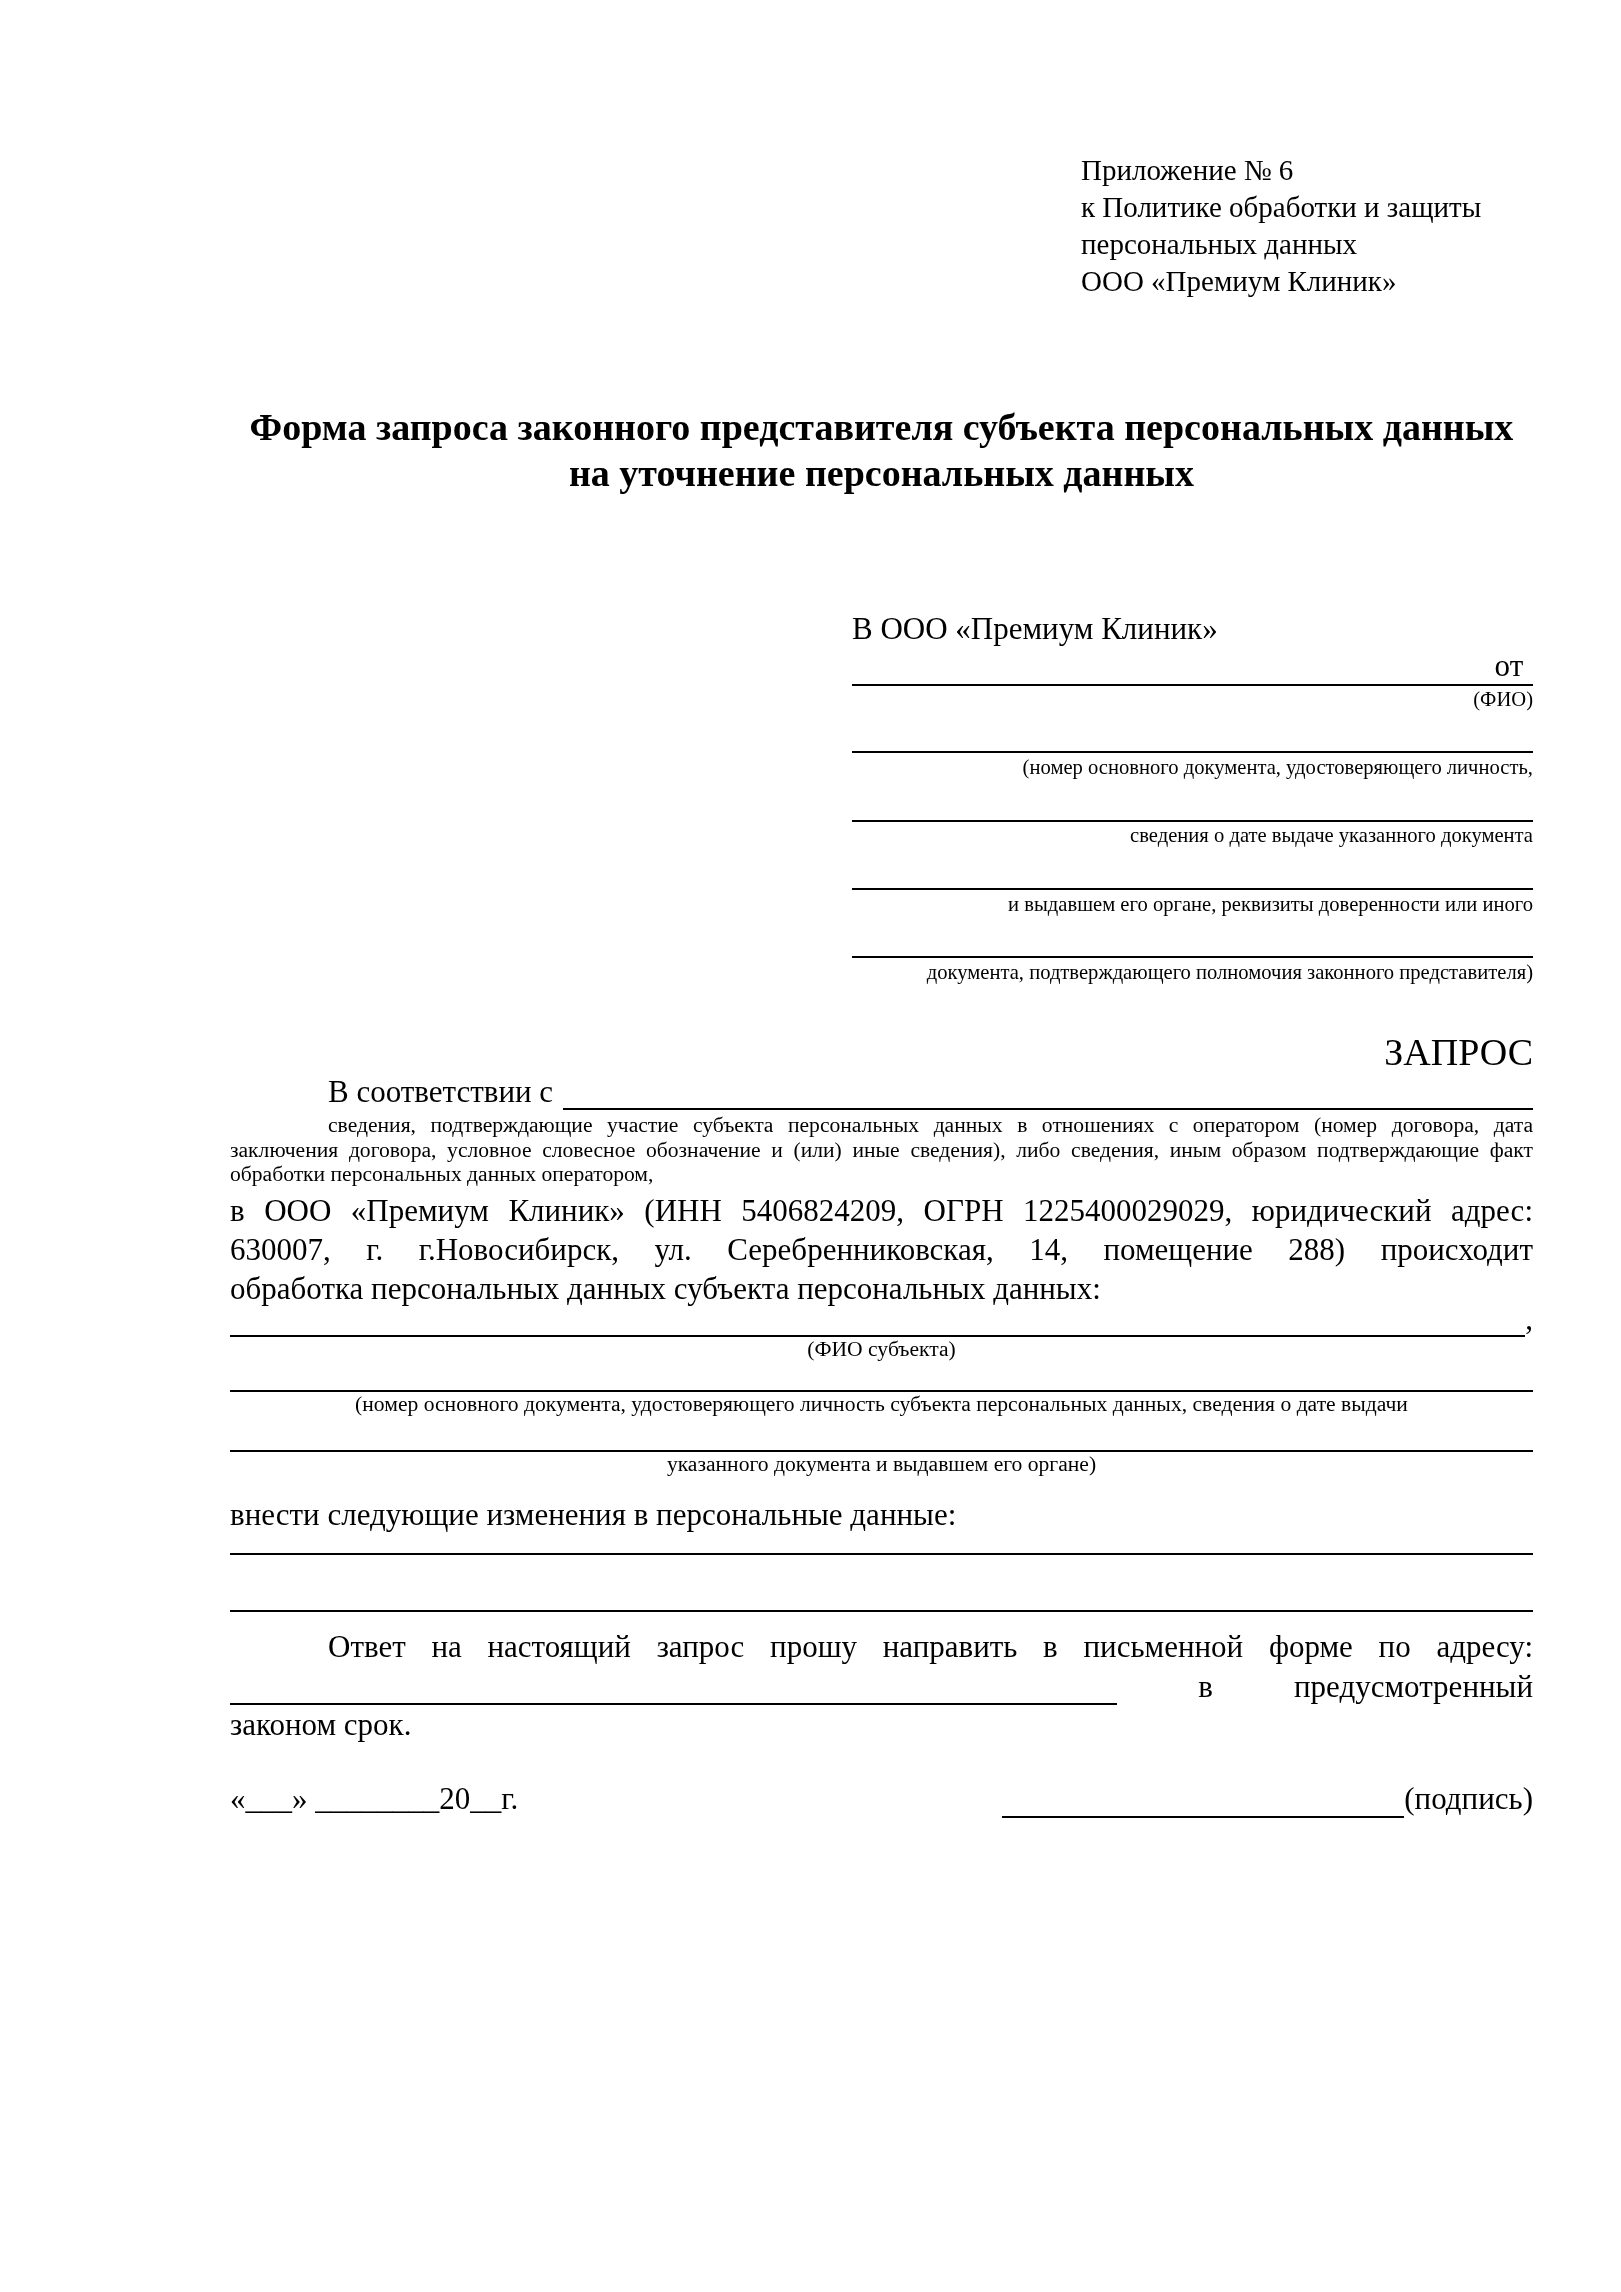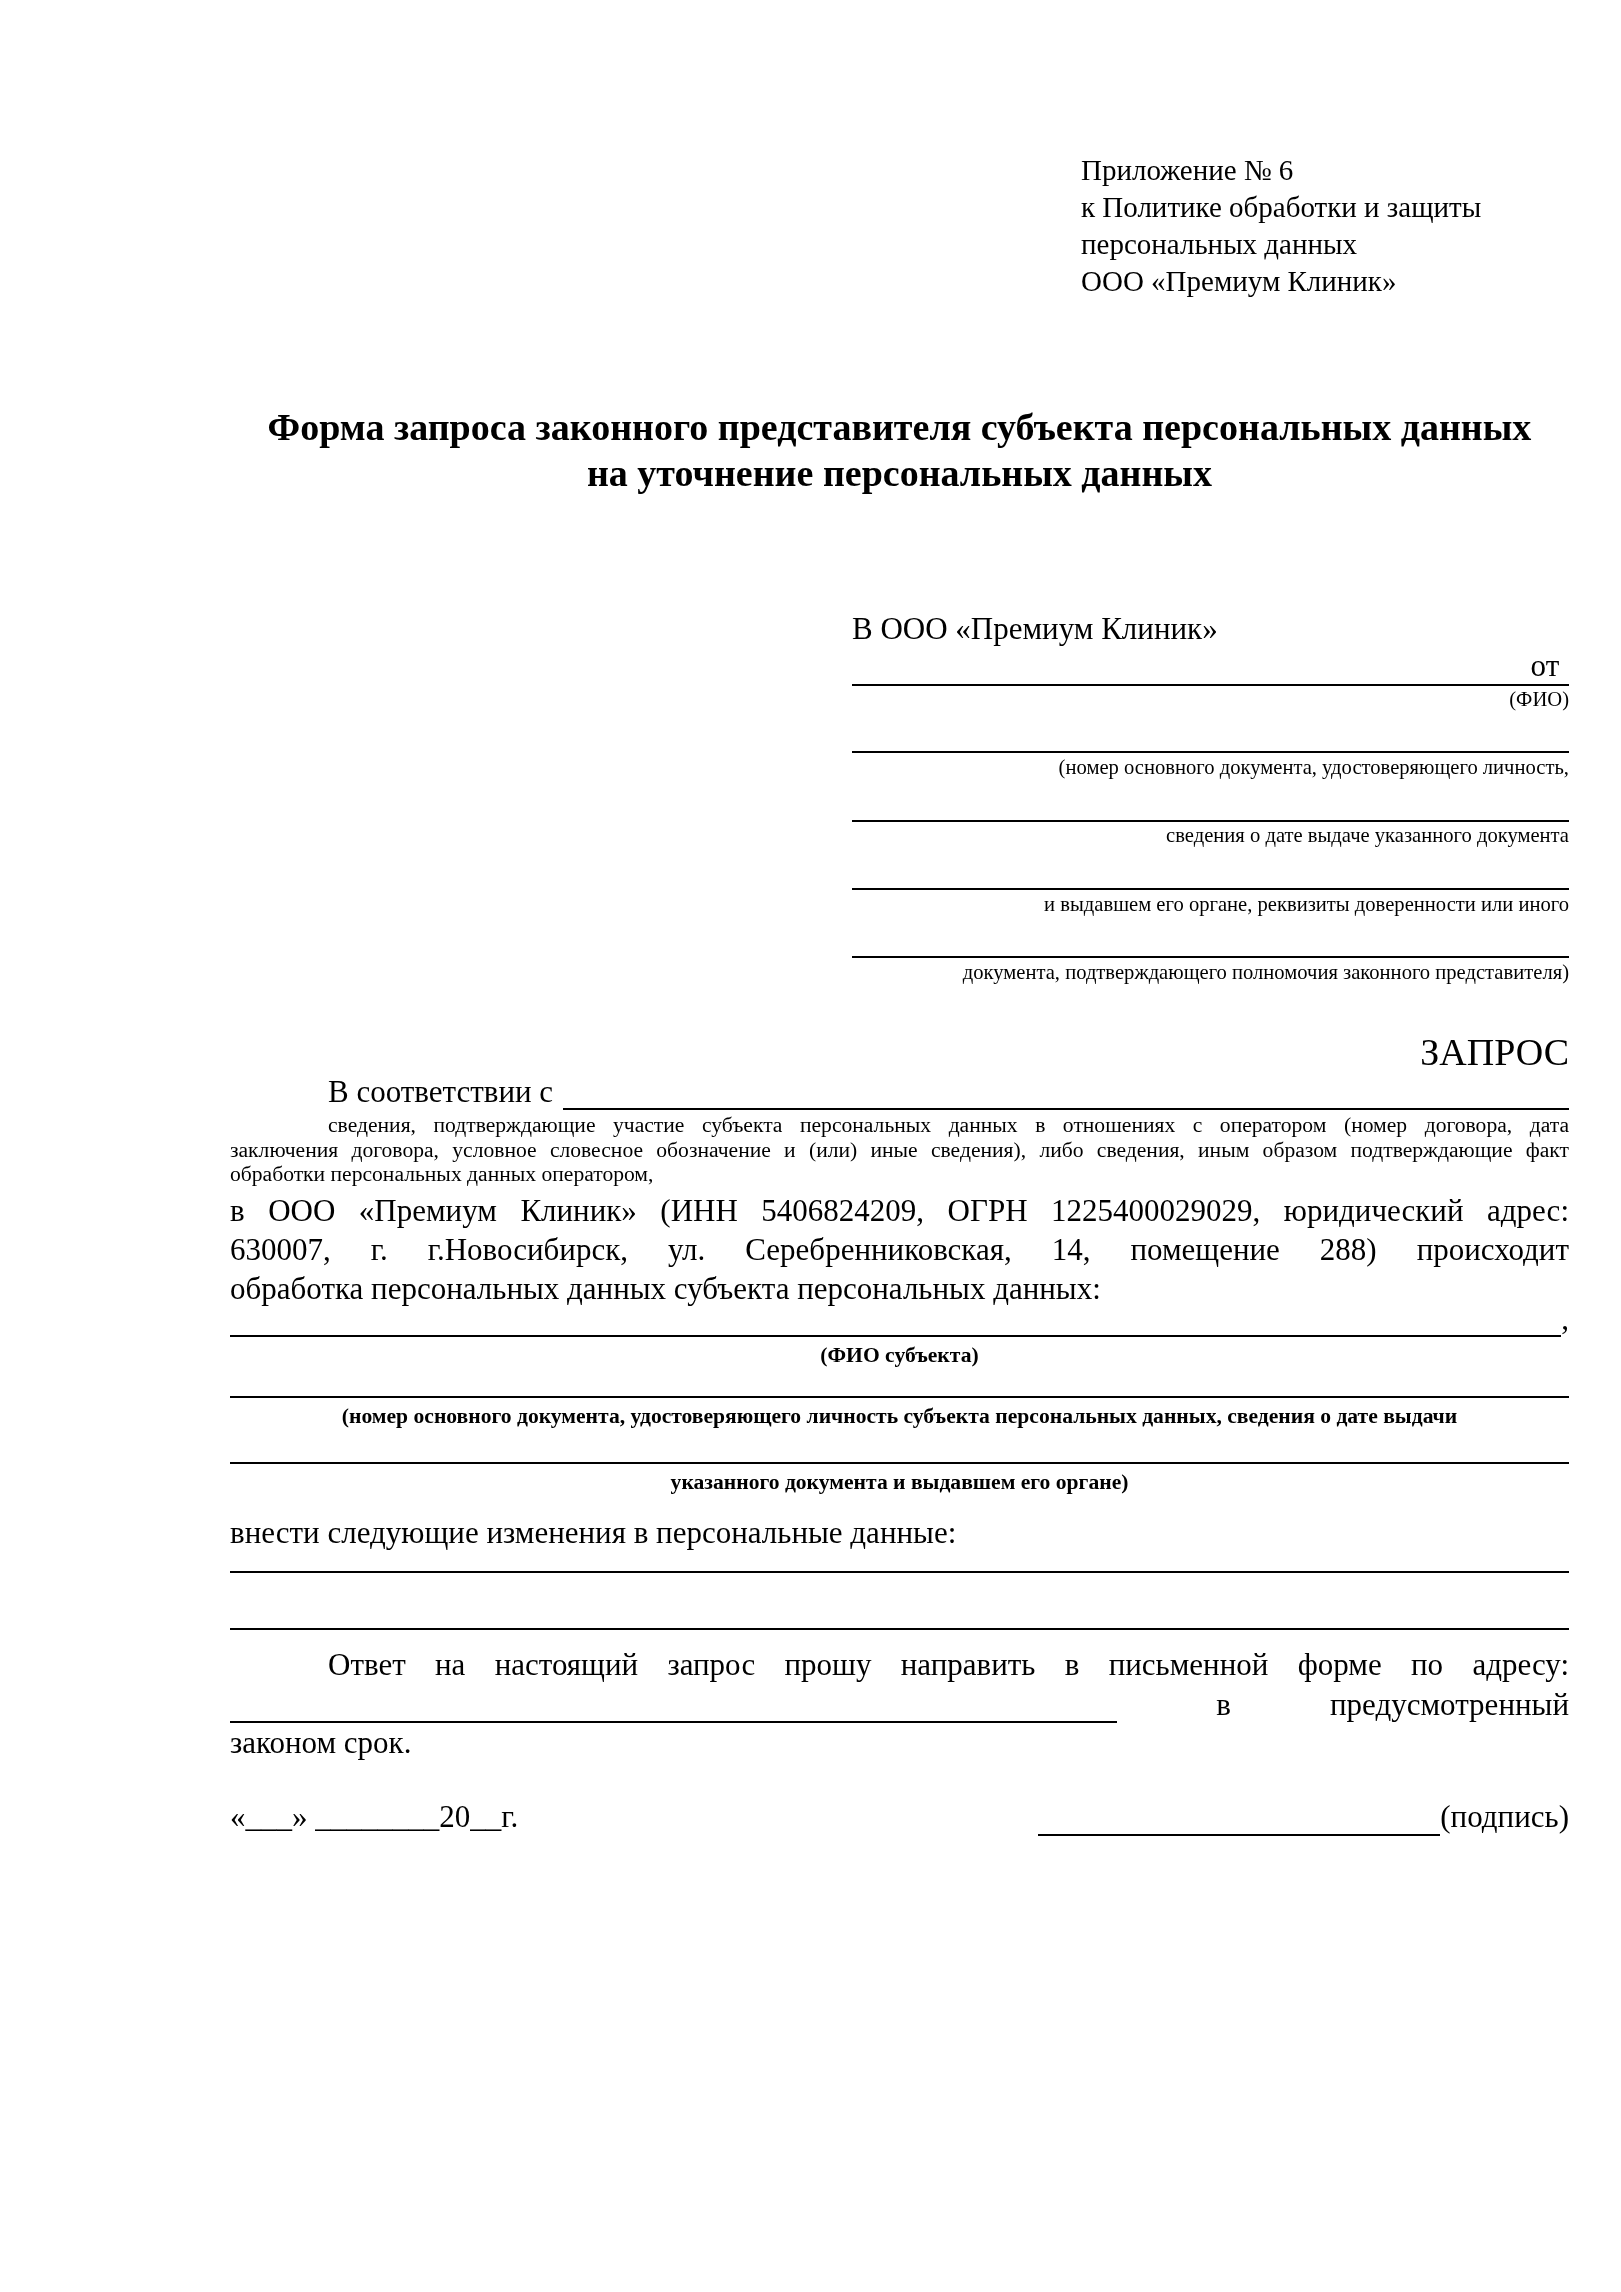--- a/index.html
+++ b/index.html
@@ -8,21 +8,21 @@
     width: 1621px;
     height: 2293px;
     background: #ffffff;
     color: #000000;
     font-family: "Liberation Serif", "DejaVu Serif", serif;
     overflow: hidden;
   }
   .content {
     box-sizing: border-box;
     width: 100%;
-    padding: 152px 52px 0 230px; 
+    padding: 152px 88px 0 230px; 
   }
 
   
   .annex { margin-left: 851px; font-size: 29px; line-height: 37px; }
   .annex .annex-line { white-space: nowrap; }
 
   
   .title { margin-top: 104px; text-align: center; font-weight: bold; font-size: 38px; line-height: 46px; }
 
   
@@ -40,21 +40,21 @@
   .intro .label { margin-left: 98px; white-space: nowrap; padding-right: 9.8px; }
 
   .jl { text-align: justify; text-align-last: justify; }
   .indent1 { text-indent: 98px; }
 
   .note { margin-top: 3.9px; font-size: 21.6px; line-height: 24.5px; }
   .par { font-size: 31px; line-height: 39px; }
   .op { margin-top: 3.9px; }
 
   .subject-line { display: flex; align-items: flex-end; height: 27.4px; margin-top: 2px; font-size: 31px; }
-  .wide-cap { font-size: 21.6px; line-height: 23.5px; text-align: center; margin-top: 7px; font-weight: bold; }
+  .wide-cap { font-size: 21.6px; line-height: 23.5px; text-align: center; margin-top: 1px; }
   .sfield2 { margin-top: 25.5px; border-bottom: 2.9px solid #000; height: 2.9px; }
   .sfield3 { margin-top: 31px; border-bottom: 2.9px solid #000; height: 2.9px; }
 
   .law { margin-top: 17.6px; }
   .blank1 { margin-top: 16.7px; border-bottom: 2.9px solid #000; height: 2.9px; }
   .blank2 { margin-top: 52px; border-bottom: 2.9px solid #000; height: 2.9px; }
 
   .reply1 { margin-top: 14.7px; font-size: 31px; line-height: 39px; text-indent: 98px; text-align: justify; text-align-last: justify; }
   .reply2 { display: flex; align-items: flex-end; justify-content: space-between; height: 39px; font-size: 31px; }
   .reply2 .addr-fill { width: 887px; border-bottom: 2.9px solid #000; align-self: stretch; }

